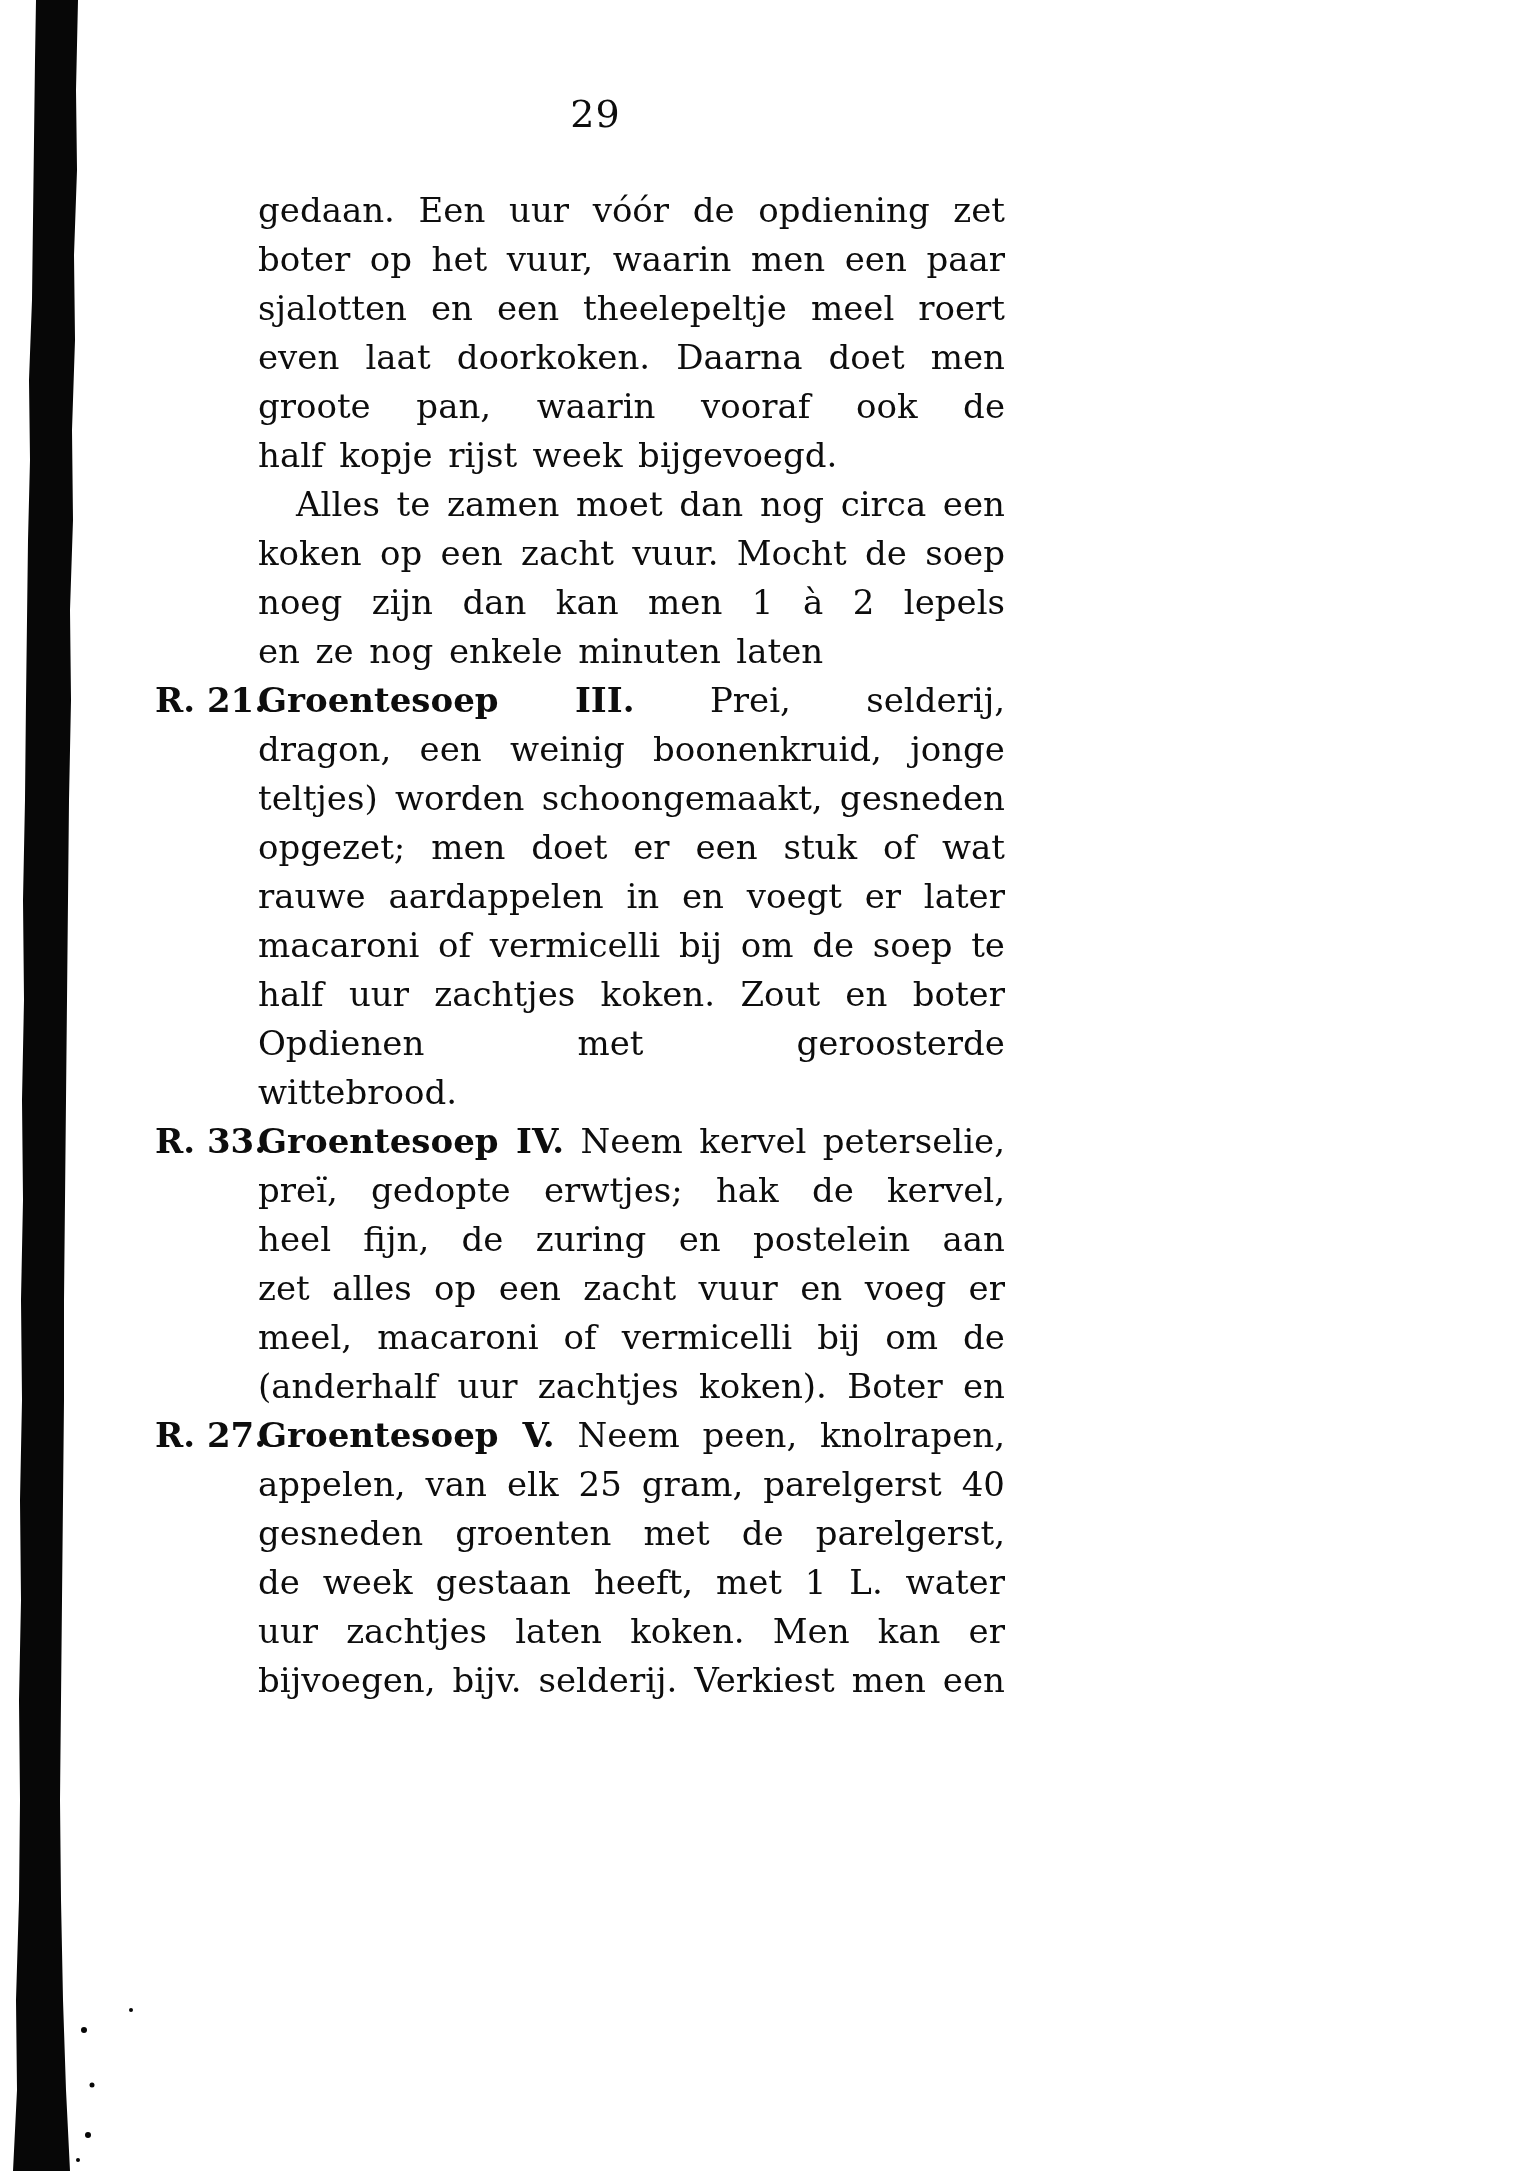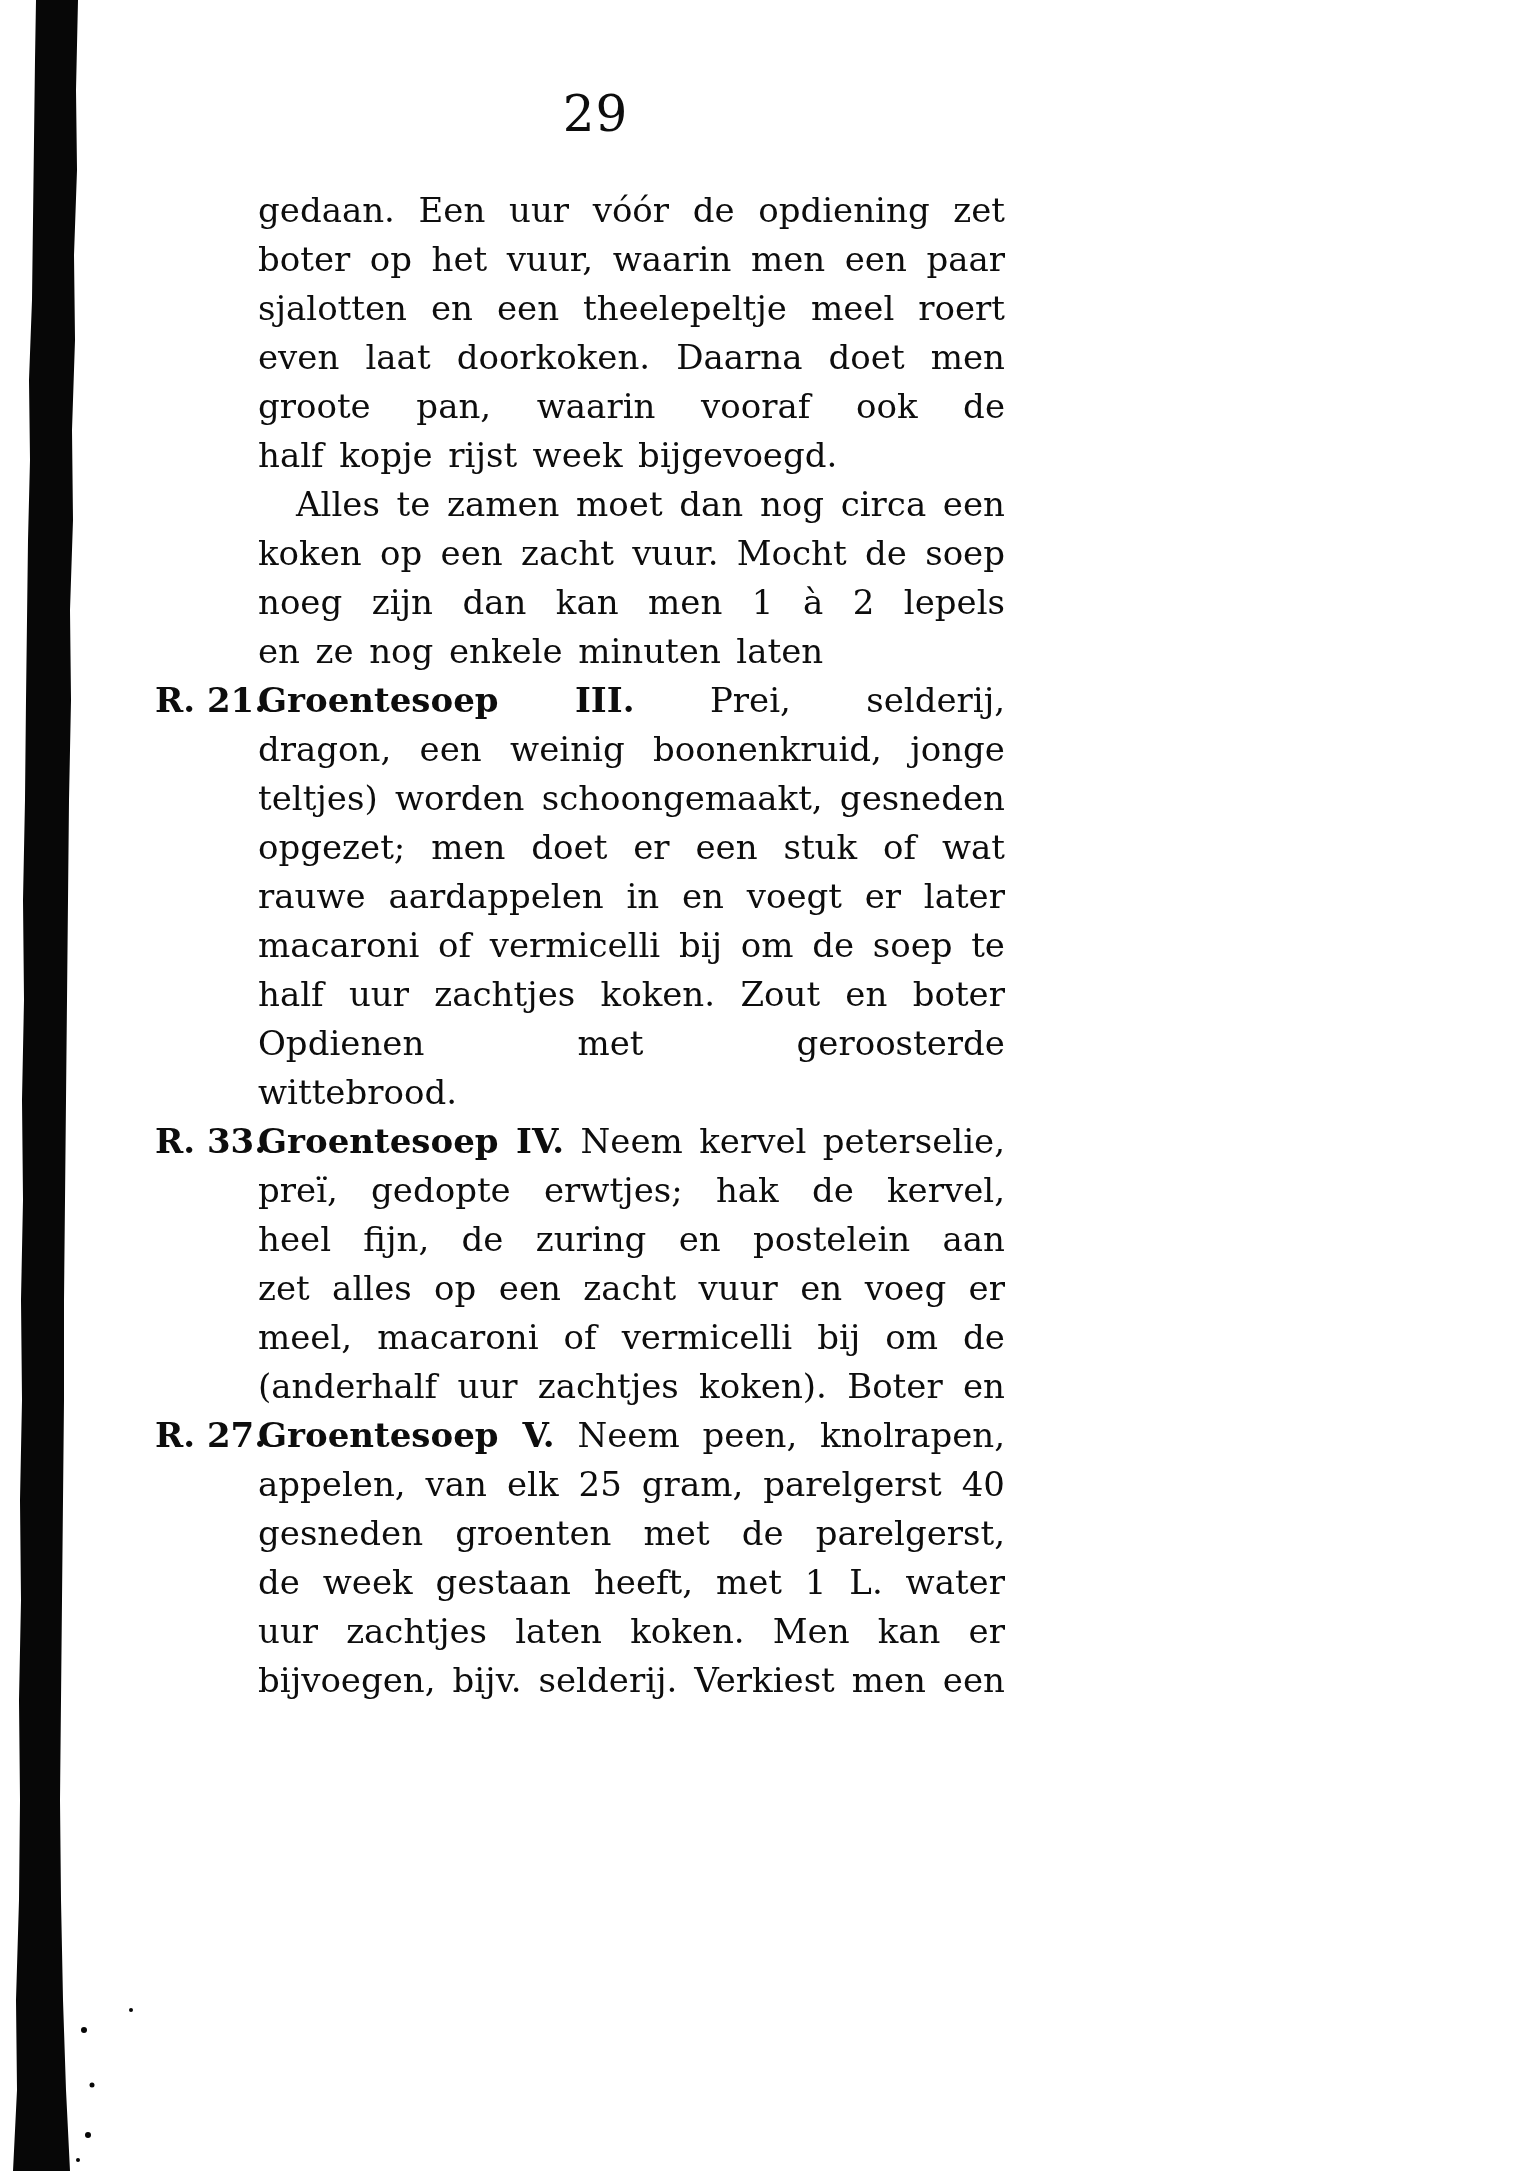--- a/index.html
+++ b/index.html
@@ -24,21 +24,21 @@
     height: 2171px;
     pointer-events: none;
   }
   .page-number {
     position: absolute;
     top: 92px;
     left: 258px;
     width: 747px;
     text-align: center;
     transform: translateX(-36px);
-    font-size: 50px;
+    font-size: 38px;
     line-height: 44px;
     letter-spacing: 1px;
   }
   .body-col {
     position: absolute;
     left: 258px;
     top: 186px;
     width: 747px;
     font-size: 34px;
   }

